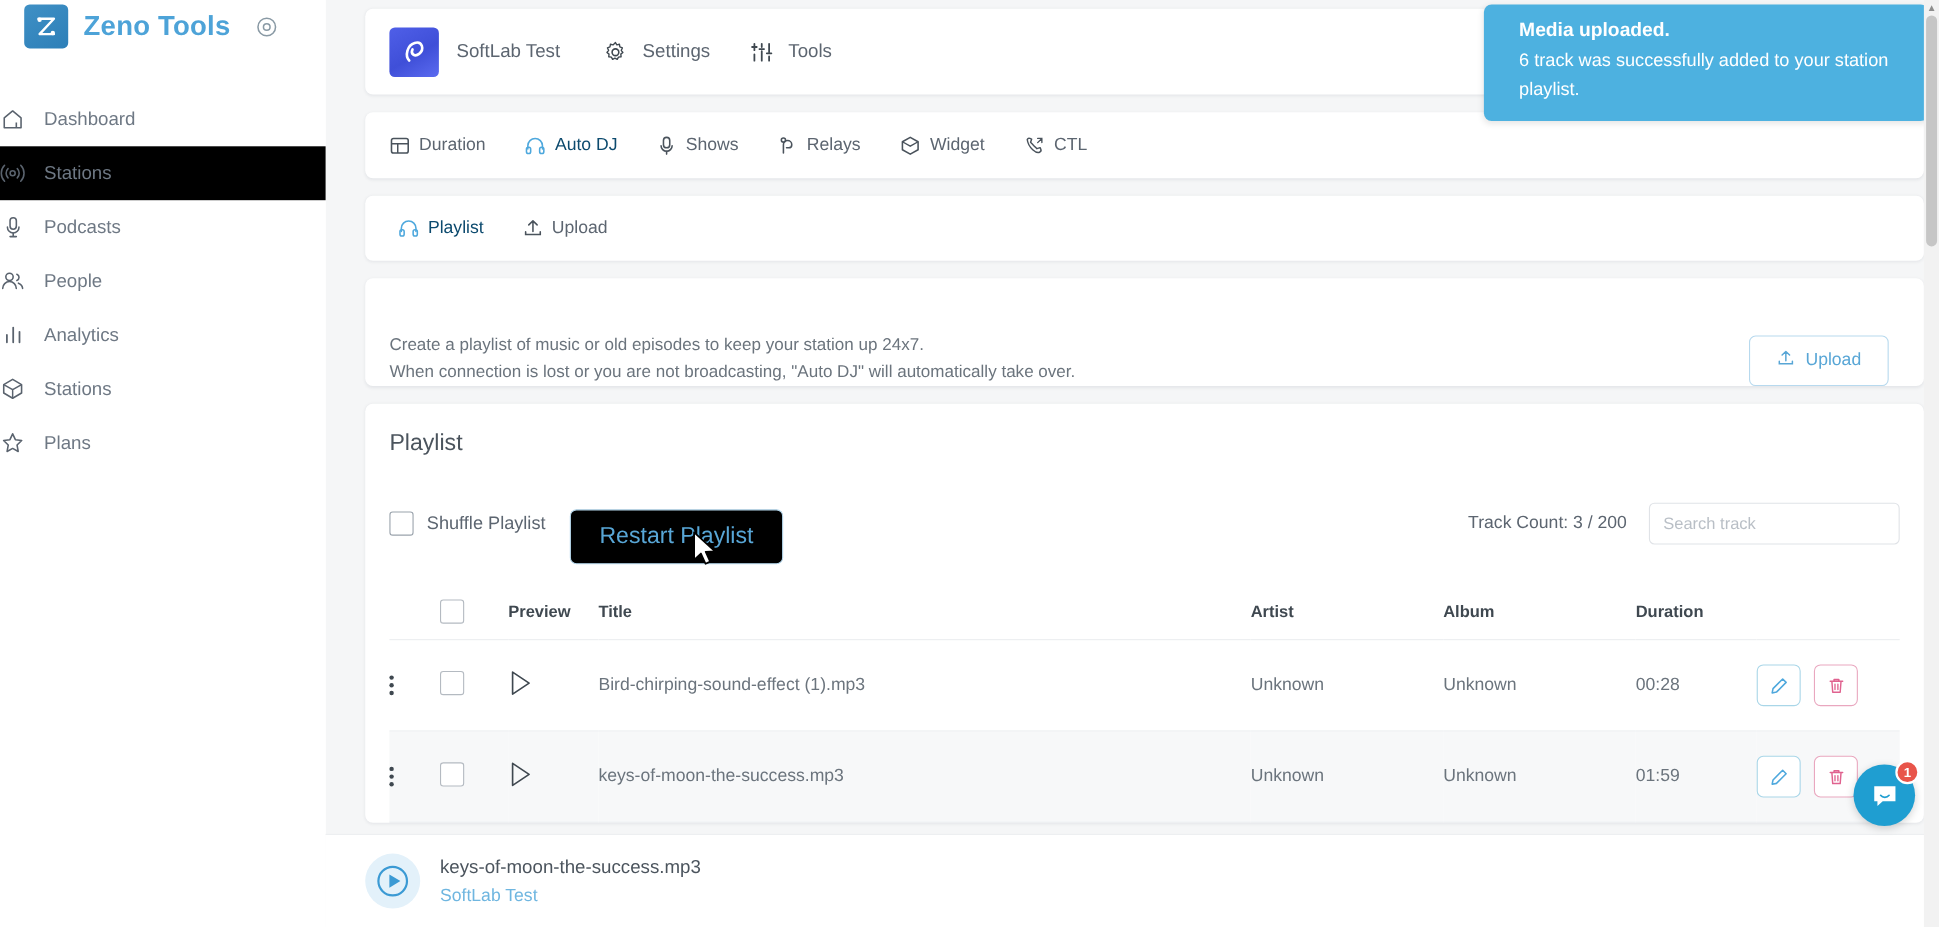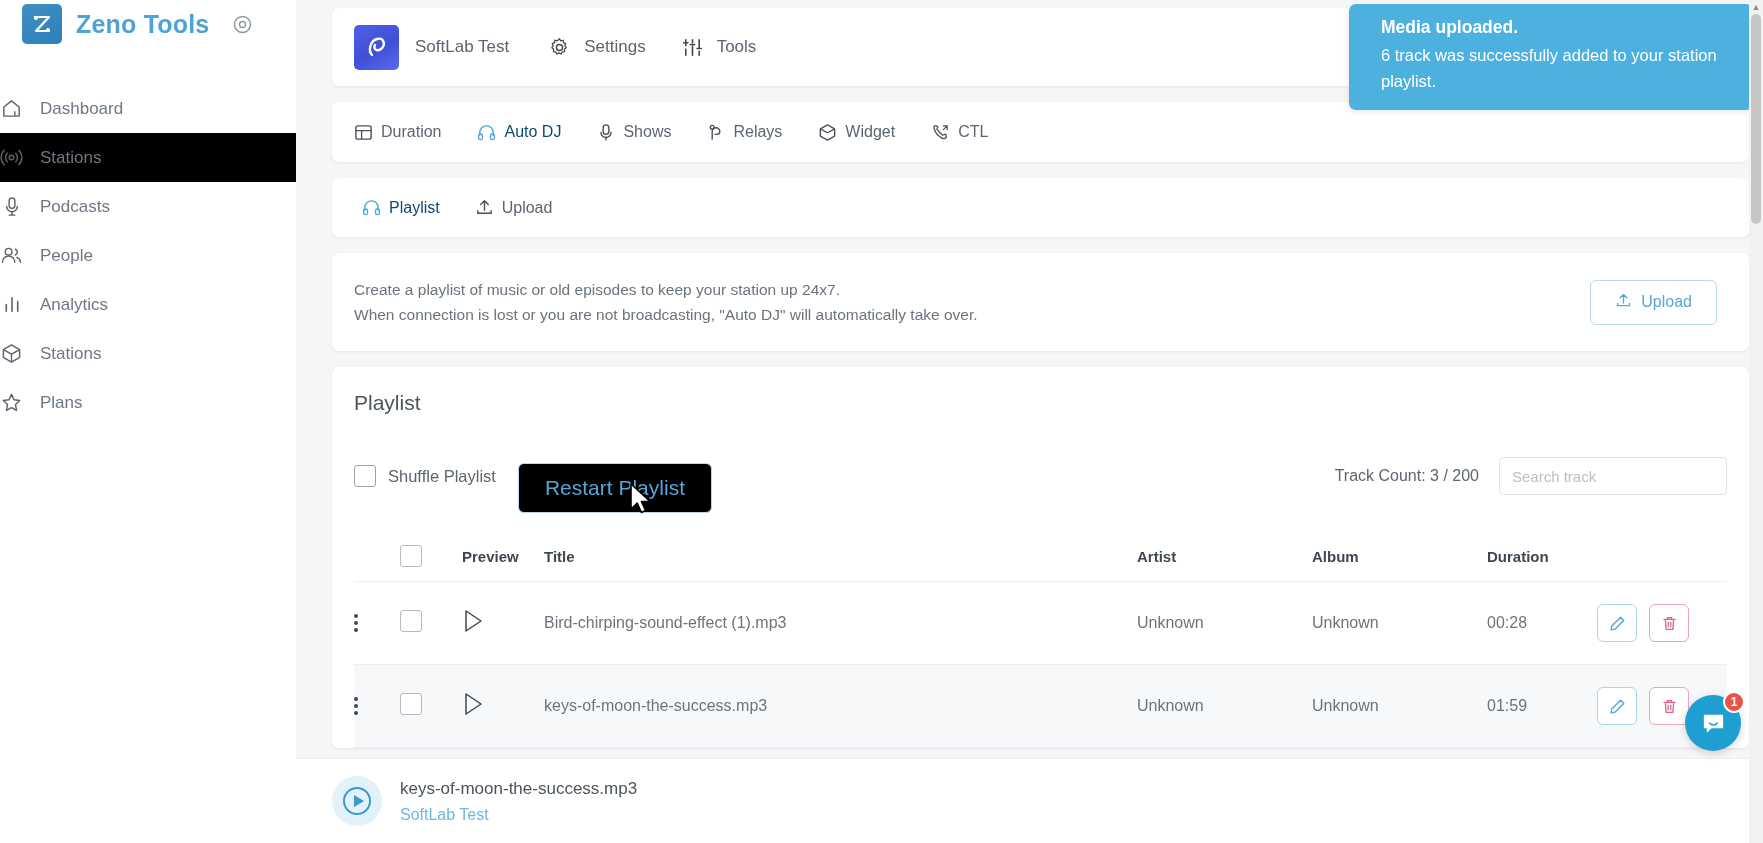--- a/index.html
+++ b/index.html
@@ -121,21 +121,21 @@
     height: 59px;
     display:flex; align-items:center;
     padding-left: 30px;
     gap: 35px;
   }
 
   
   .info-card {
     margin-top: 16px;
     height: 98px;
-    display:flex; align-items:center; justify-content:space-between;
+    display:flex; align-items:flex-end; justify-content:space-between;
     padding: 0 32px 0 22px;
   }
   .info-text p { font-size: 15.5px; color:#6b747d; line-height: 25px; }
   .btn-outline {
     border: 1px solid #b7d9ee;
     border-radius: 6px;
     background: #fff;
     color: #58a6d6;
     font-size: 16px;
     padding: 11px 24px;

